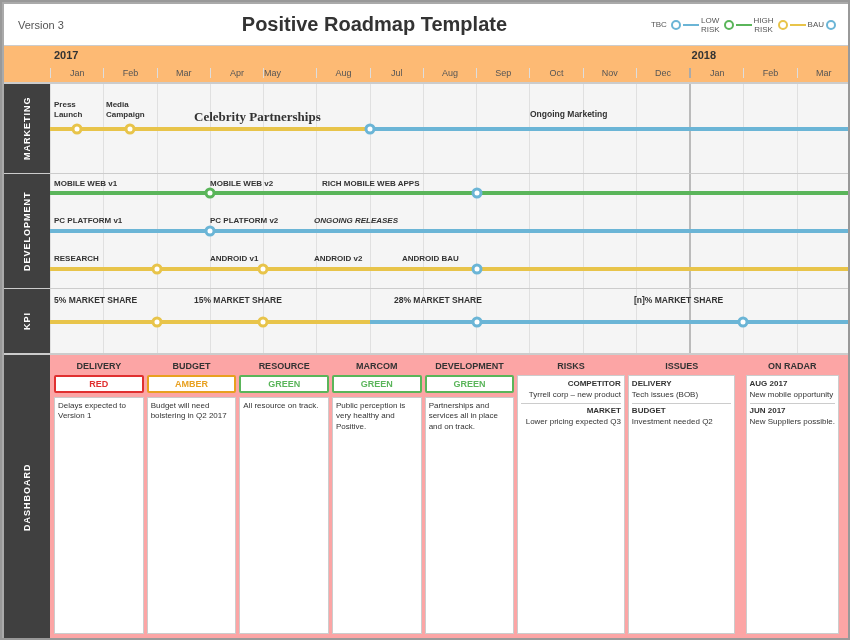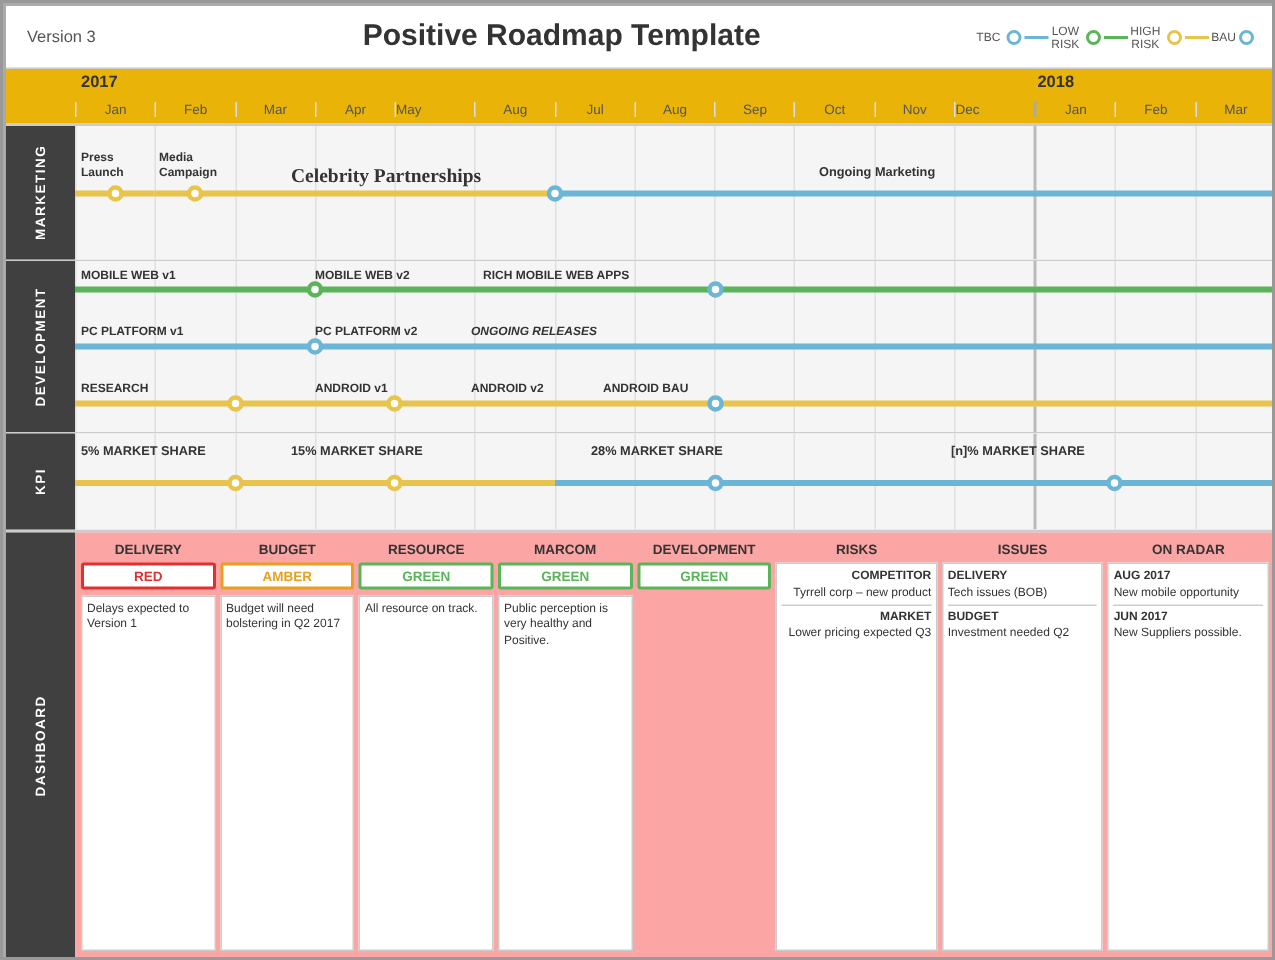--- a/index.html
+++ b/index.html
@@ -165,21 +165,21 @@
       </div>
       <div class="risk-dot high"></div>
       <div style="height:2px;width:16px;background:#e8c44a;"></div>
       <div style="display:flex;flex-direction:column;align-items:center;">
         <span style="font-size:8px;">BAU</span>
       </div>
       <div class="risk-dot bau"></div>
     </div>
   </div>
 
-  <div style="display:flex; flex-shrink:0; height:38px; border-bottom:2px solid #ccc; background:#eab308;">
+  <div style="display:flex; flex-shrink:0; height:38px; border-bottom:2px solid #ccc; background:#fdba74;">
     <div style="width:46px; flex-shrink:0;"></div>
     <div style="flex:1; display:flex; flex-direction:column; position:relative;">
 
       <div style="display:flex; height:18px; align-items:center; padding-left:0;">
 
         <div style="flex:12; font-size:11px; font-weight:bold; color:#333; padding-left:4px;">2017</div>
 
         <div style="flex:3; font-size:11px; font-weight:bold; color:#333; padding-left:4px;">2018</div>
       </div>
 
@@ -188,21 +188,21 @@
         <div style="flex:1;text-align:center;font-size:9px;color:#555;border-left:1px solid #ddd;">Feb</div>
         <div style="flex:1;text-align:center;font-size:9px;color:#555;border-left:1px solid #ddd;">Mar</div>
         <div style="flex:1;text-align:center;font-size:9px;color:#555;border-left:1px solid #ddd;">Apr</div>
         <div style="flex:1;font-size:9px;color:#555;border-left:1px solid #ddd;">May</div>
         <div style="flex:1;text-align:center;font-size:9px;color:#555;border-left:1px solid #ddd;">Aug</div>
         <div style="flex:1;text-align:center;font-size:9px;color:#555;border-left:1px solid #ddd;">Jul</div>
         <div style="flex:1;text-align:center;font-size:9px;color:#555;border-left:1px solid #ddd;">Aug</div>
         <div style="flex:1;text-align:center;font-size:9px;color:#555;border-left:1px solid #ddd;">Sep</div>
         <div style="flex:1;text-align:center;font-size:9px;color:#555;border-left:1px solid #ddd;">Oct</div>
         <div style="flex:1;text-align:center;font-size:9px;color:#555;border-left:1px solid #ddd;">Nov</div>
-        <div style="flex:1;font-size:9px;color:#555;border-left:1px solid #ddd;">Dec</div>
+        <div style="flex:1;text-align:center;font-size:9px;color:#555;border-left:1px solid #ddd;">Dec</div>
         <div style="flex:1;text-align:center;font-size:9px;color:#555;border-left:2px solid #aaa;">Jan</div>
         <div style="flex:1;text-align:center;font-size:9px;color:#555;border-left:1px solid #ddd;">Feb</div>
         <div style="flex:1;text-align:center;font-size:9px;color:#555;border-left:1px solid #ddd;">Mar</div>
       </div>
     </div>
   </div>
 
   <div style="flex:1; display:flex; flex-direction:column; overflow:hidden;">
 
     <div class="section-row" style="flex:0 0 90px; display:flex;">
@@ -235,21 +235,21 @@
 
         <div style="position:absolute; top:50%; left:3.33%; width:11px; height:11px; border-radius:50%; border:3px solid #e8c44a; background:#fff; transform:translate(-50%,-50%); z-index:2;"></div>
 
         <div style="position:absolute; top:50%; left:10%; width:11px; height:11px; border-radius:50%; border:3px solid #e8c44a; background:#fff; transform:translate(-50%,-50%); z-index:2;"></div>
 
         <div style="position:absolute; top:50%; left:40%; width:11px; height:11px; border-radius:50%; border:3px solid #6bb5d6; background:#fff; transform:translate(-50%,-50%); z-index:2;"></div>
 
         <div style="position:absolute; left:0.5%; top:18%; font-size:8px; font-weight:bold; color:#333; line-height:1.2;">Press<br>Launch</div>
         <div style="position:absolute; left:7%; top:18%; font-size:8px; font-weight:bold; color:#333; line-height:1.2;">Media<br>Campaign</div>
         <div style="position:absolute; left:18%; top:28%; font-size:13px; font-weight:bold; color:#333;font-family:Liberation Serif, serif;">Celebrity Partnerships</div>
-        <div style="position:absolute; left:60%; top:28%; font-size:8.5px; font-weight:bold; color:#333;margin-left:16px;">Ongoing Marketing</div>
+        <div style="position:absolute; left:60%; top:28%; font-size:8.5px; font-weight:bold; color:#333;">Ongoing Marketing</div>
       </div>
     </div>
 
     <div class="section-row" style="flex:0 0 115px; display:flex;">
       <div class="section-label">DEVELOPMENT</div>
       <div class="section-content" style="position:relative; flex:1; overflow:hidden;">
 
         <div style="position:absolute;top:0;left:0;right:0;bottom:0;display:flex;pointer-events:none;">
           <div style="flex:1;border-left:1px solid #e0e0e0;"></div>
           <div style="flex:1;border-left:1px solid #e0e0e0;"></div>
@@ -371,20 +371,23 @@
           <div class="dash-col-header">MARCOM</div>
           <div class="dash-status-box status-green">GREEN</div>
           <div class="dash-info-box">
             <span>Public perception is very healthy and Positive.</span>
           </div>
         </div>
 
         <div class="dash-col">
           <div class="dash-col-header">DEVELOPMENT</div>
           <div class="dash-status-box status-green">GREEN</div>
+          <div class="dash-info-box">
+            <span>Partnerships and services all in place and on track.</span>
+          </div>
         </div>
 
         <div class="dash-col" style="flex:1.2;">
           <div class="dash-col-header">RISKS</div>
           <div class="dash-info-box" style="flex:1;text-align:right;">
             <div class="dash-info-title">COMPETITOR</div>
             <div>Tyrrell corp – new product</div>
             <div class="dash-divider"></div>
             <div class="dash-info-title">MARKET</div>
             <div>Lower pricing expected Q3</div>
@@ -395,21 +398,21 @@
           <div class="dash-col-header">ISSUES</div>
           <div class="dash-info-box" style="flex:1;">
             <div class="dash-info-title">DELIVERY</div>
             <div>Tech issues (BOB)</div>
             <div class="dash-divider"></div>
             <div class="dash-info-title">BUDGET</div>
             <div>Investment needed Q2</div>
           </div>
         </div>
 
-        <div class="dash-col" style="flex:1.2;">
+        <div class="dash-col" style="flex:1.2;align-items:center;">
           <div class="dash-col-header">ON RADAR</div>
           <div class="dash-info-box" style="flex:1;">
             <div class="dash-info-title">AUG 2017</div>
             <div>New mobile opportunity</div>
             <div class="dash-divider"></div>
             <div class="dash-info-title">JUN 2017</div>
             <div>New Suppliers possible.</div>
           </div>
         </div>
 

